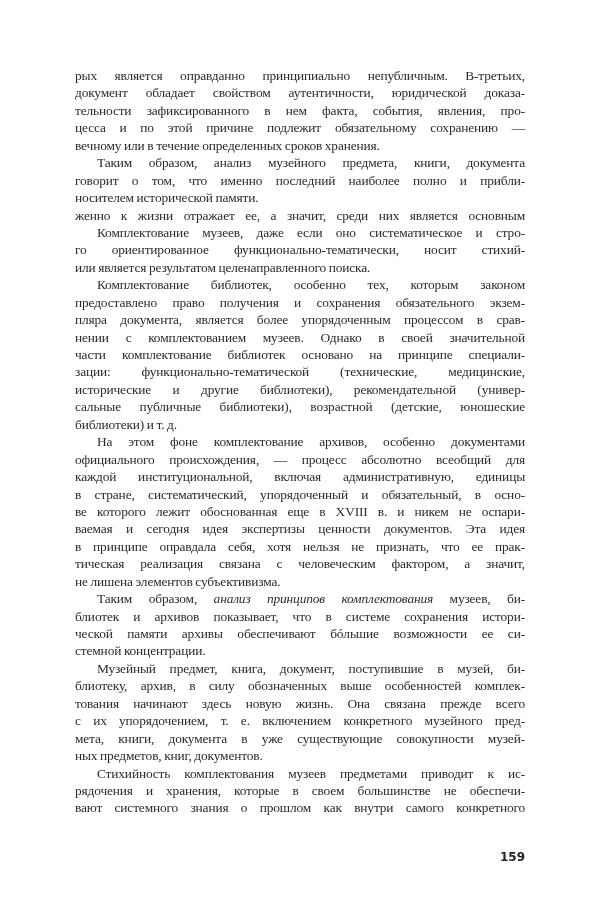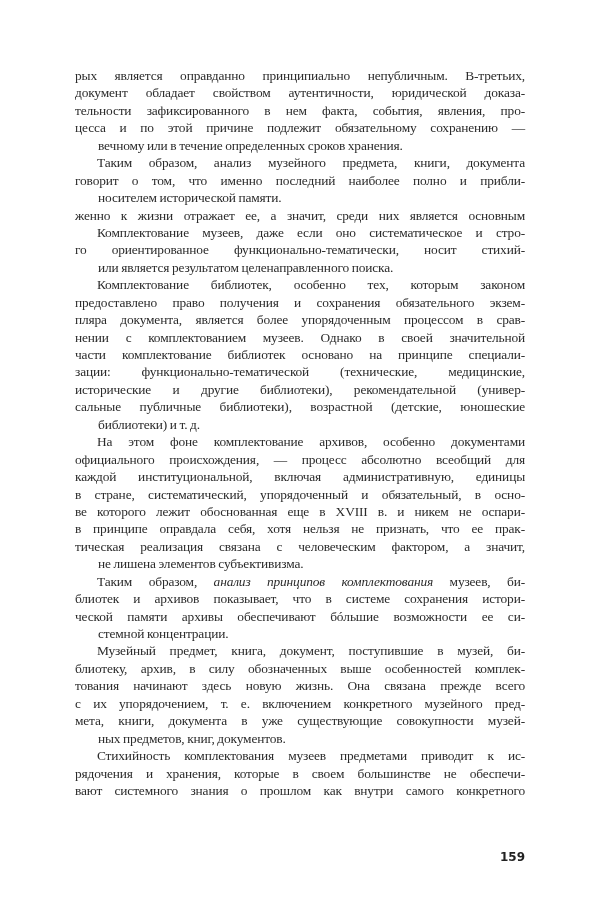--- a/index.html
+++ b/index.html
@@ -6,21 +6,21 @@
   body {
     width: 600px; height: 922px; background: #ffffff; position: relative; overflow: hidden;
   }
   .page {
     position: absolute; left: 75px; top: 67px; width: 450px;
     font-family: Liberation Serif, serif;
     font-size: 13.4px; line-height: 17.45px; color: #2b2b2b;
     text-align: justify; letter-spacing: -0.15px; word-spacing: -0.5px;
   }
   .line { display: block; white-space: nowrap; text-align-last: justify; text-align: justify; height: 17.45px; overflow: visible; }
-  .line.last { text-align-last: left; margin-left: 23px; }
+  .line.last { text-align-last: left; }
   .indent { padding-left: 22px; }
   em { font-style: italic; }
   .page-number {
     position: absolute; left: 500px; top: 850px; width: 25px; text-align: right;
     font-family: "DejaVu Sans", "Liberation Sans", sans-serif; font-weight: bold;
     font-size: 12px; color: #222;
   }
 </style>
 </head>
 <body>
@@ -59,20 +59,21 @@
     <span class="line">сальные публичные библиотеки), возрастной (детские, юношеские</span>
     <span class="line last">библиотеки) и т. д.</span>
   </div>
 
   <div>
     <span class="line indent">На этом фоне комплектование архивов, особенно документами</span>
     <span class="line">официального происхождения, — процесс абсолютно всеобщий для</span>
     <span class="line">каждой институциональной, включая административную, единицы</span>
     <span class="line">в стране, систематический, упорядоченный и обязательный, в осно-</span>
     <span class="line">ве которого лежит обоснованная еще в XVIII в. и никем не оспари-</span>
+    <span class="line">ваемая и сегодня идея экспертизы ценности документов. Эта идея</span>
     <span class="line">в принципе оправдала себя, хотя нельзя не признать, что ее прак-</span>
     <span class="line">тическая реализация связана с человеческим фактором, а значит,</span>
     <span class="line last">не лишена элементов субъективизма.</span>
   </div>
 
   <div>
     <span class="line indent"><span>Таким образом, </span><em>анализ принципов комплектования</em><span> музеев, би-</span></span>
     <span class="line">блиотек и архивов показывает, что в системе сохранения истори-</span>
     <span class="line">ческой памяти архивы обеспечивают бóльшие возможности ее си-</span>
     <span class="line last">стемной концентрации.</span>

